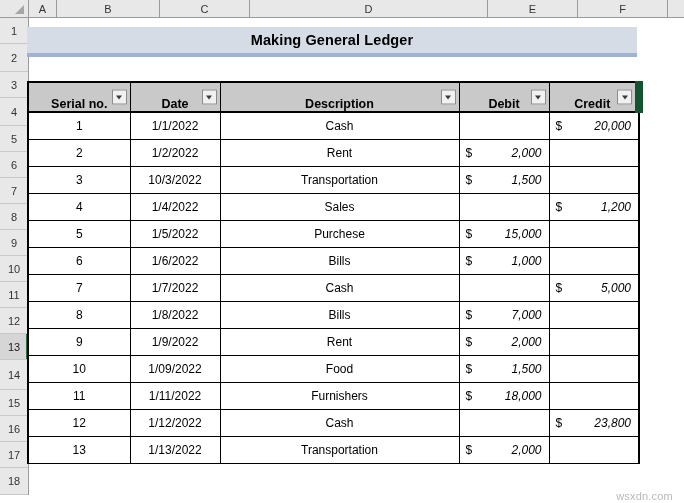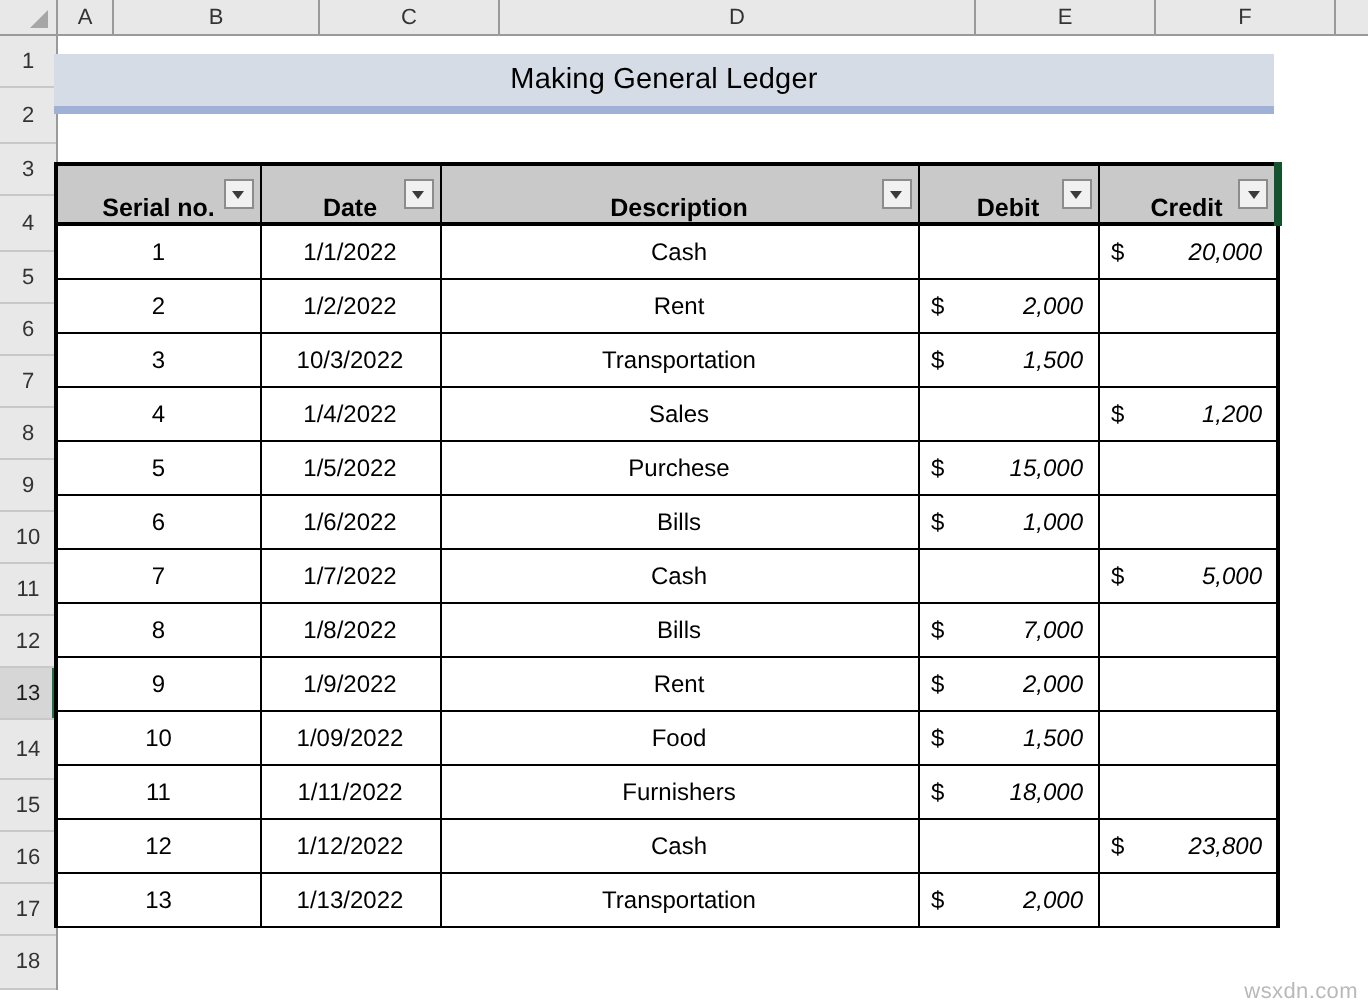--- a/index.html
+++ b/index.html
@@ -110,21 +110,21 @@
     height: 30px;
     background: #d5dce5;
     border-bottom: 4px solid #9fb1d4;
     box-sizing: border-box;
     display: flex;
     align-items: center;
     justify-content: center;
   }
   #banner .btxt {
     font-size: 14.5px;
-    font-weight: normal;
+    font-weight: bold;
     color: #000000;
     letter-spacing: .1px;
   }
 
   
   #ledger {
     position: absolute;
     left: 27px;
     top: 81px;
     width: 611px;
@@ -145,21 +145,21 @@
   }
   #ledger thead th {
     background: #c9c9c9;
     font-weight: bold;
     font-size: 12.5px;
     height: 28px;
     border-top: 2px solid #000000;
     border-bottom: 2px solid #000000;
   }
   #ledger thead th:first-child { border-left: 2px solid #000000; }
-  #ledger thead th:last-child  { border-right: 4px solid #14532d; }
+  #ledger thead th:last-child  { border-right: 8px solid #14532d; }
   #ledger tbody td:first-child { border-left: 2px solid #000000; }
   #ledger tbody td:last-child  { border-right: 2px solid #000000; }
 
   .hcell {
     position: relative;
     display: flex;
     align-items: flex-end;
     justify-content: center;
     height: 100%;
     padding: 0 4px;
@@ -202,21 +202,21 @@
   tr.total-row td {
     font-weight: bold;
     border-top: 3px double #000000;
     border-bottom: 2px solid #000000;
     height: 27px;
   }
 
   
   #watermark {
     position: absolute;
-    right: 5px;
+    right: 11px;
     bottom: 1px;
     font-size: 11px;
     color: #b9b9b9;
     letter-spacing: .2px;
     font-family: "Liberation Sans", sans-serif;
   }
 </style>
 </head>
 <body>
 

